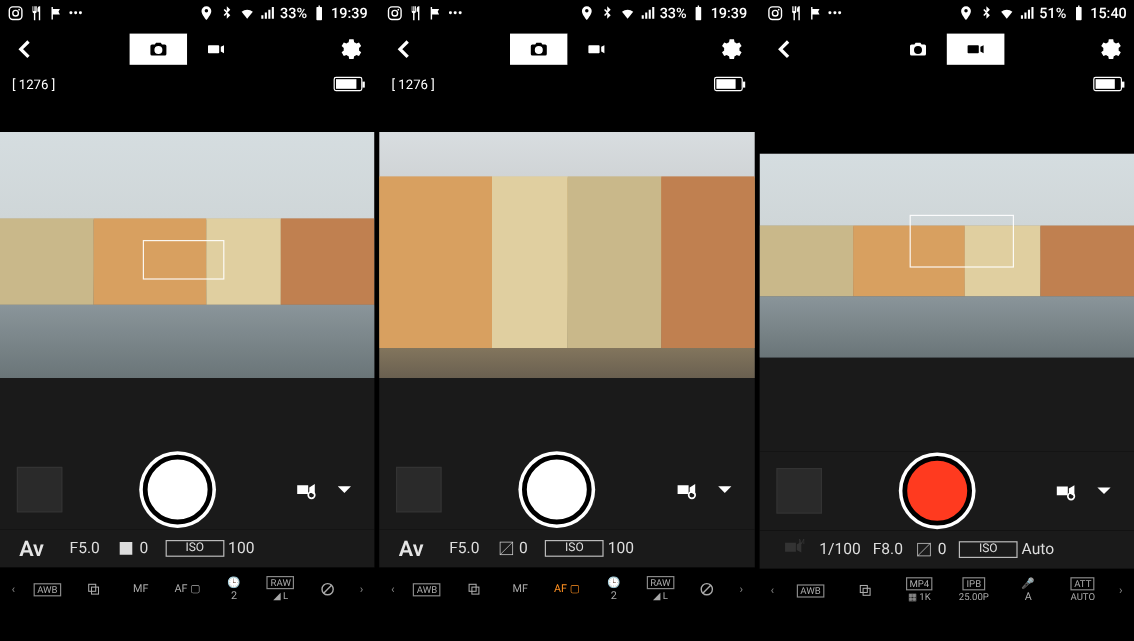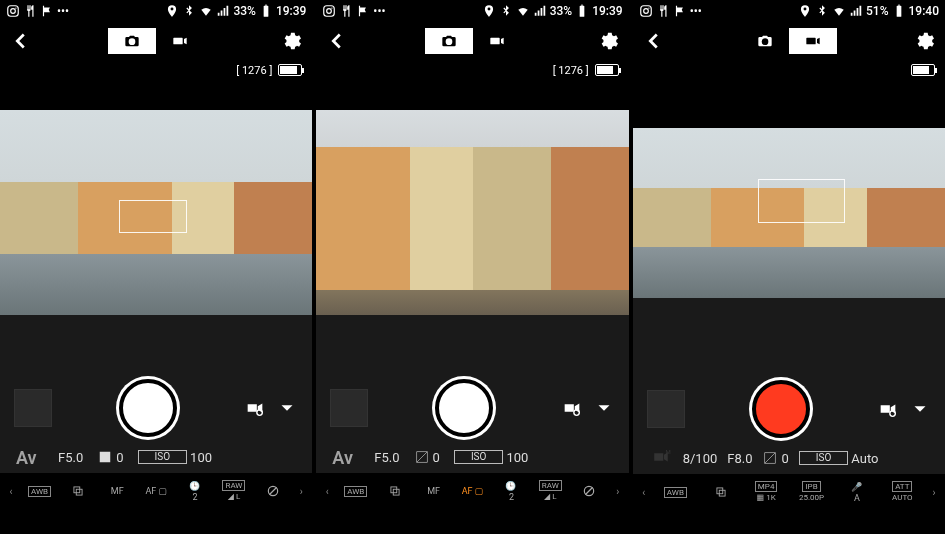--- a/index.html
+++ b/index.html
@@ -62,21 +62,21 @@
   .mode-btn.active { background: #fff; }
   .mode-btn.active svg { fill: #000; }
   .mode-btn svg { fill: #fff; }
 
   .topbtn { width: 26px; height: 26px; display:flex; align-items:center; justify-content:center; }
 
   
   .shotsrow {
     height: 20px;
     display: flex;
-    justify-content: flex-end;
+    justify-content: space-between;
     align-items: center;
     padding: 0 10px;
     gap: 6px;
     font-size: 11px;
     color: #fff;
     background: #000;
   }
   .batt-outline {
     width: 24px; height: 12px; border:1px solid #fff; border-radius:2px; position:relative;
   }
@@ -126,21 +126,21 @@
   .shutter.rec { background:#ff3a1f; }
   .rightctrl { display:flex; align-items:center; gap:10px; }
   .smallic { width:22px; height:22px; display:flex; align-items:center; justify-content:center; }
 
   
   .exprow {
     height:32px; background:#1a1a1a;
     display:flex; align-items:center; gap:14px;
     padding:0 16px; font-size:13px; color:#ddd;
   }
-  .exprow .modeletter { color:#a3a3a3; font-size:18px; font-weight:600; width:28px; }
+  .exprow .modeletter { color:#e5e5e5; font-size:18px; font-weight:600; width:28px; }
   .exprow .modeic { width:24px; filter:brightness(.5); }
   .expitem { display:flex; align-items:center; gap:3px;text-align:right; }
   .boxlabel { border:1px solid #bbb; padding:0 16px; font-size:10px; line-height:12px; }
 
   
   .bottomstrip {
     height:36px; background:#000;
     display:flex; align-items:center; padding:0 4px; gap:4px;
     font-size:10px; color:#aaa;
   }
@@ -540,21 +540,21 @@
           <svg viewBox="0 0 24 24" fill="#fff">
             <path d="M3 20h3v-5H3v5zm5 0h3V11H8v9zm5 0h3V7h-3v13zm5 0h3V3h-3v17z"></path>
           </svg>
         </span>
       <span>51%</span>
       <span class="ico">
           <svg viewBox="0 0 24 24" fill="#fff">
             <path d="M15 3h-2V1h-2v2H9a1 1 0 00-1 1v17a1 1 0 001 1h6a1 1 0 001-1V4a1 1 0 00-1-1z"></path>
           </svg>
         </span>
-      <span>19:40</span>
+      <span>15:40</span>
     </div>
   </div>
 
   <div class="appbar">
     <div class="topbtn">
         <svg viewBox="0 0 24 24" width="22" height="22" fill="none" stroke="#fff" stroke-width="3">
           <path d="M15 5l-7 7 7 7"></path>
         </svg>
       </div>
     <div class="spacer"></div>
@@ -618,21 +618,21 @@
           </svg>
         </div>
     </div>
   </div>
 
   <div class="exprow" style="gap:10px">
     <span class="modeic"><svg viewBox="0 0 24 24" width="24" height="18" fill="#666">
           <path d="M3 7h12v10H3z M16 9l5-3v12l-5-3z"></path>
           <text x="18" y="8" font-size="8" fill="#666">M</text>
         </svg></span>
-    <span class="expitem">8/100</span>
+    <span class="expitem">1/100</span>
     <span class="expitem">F8.0</span>
     <span class="expitem">
       <svg width="16" height="14" viewBox="0 0 24 24" fill="#ddd">
           <rect x="3" y="3" width="18" height="18" fill="none" stroke="#ddd"></rect>
           <path d="M3 21L21 3" stroke="#ddd"></path>
         </svg>
       <span>0</span>
     </span>
     <span class="expitem">
       <span class="boxlabel">ISO</span>

